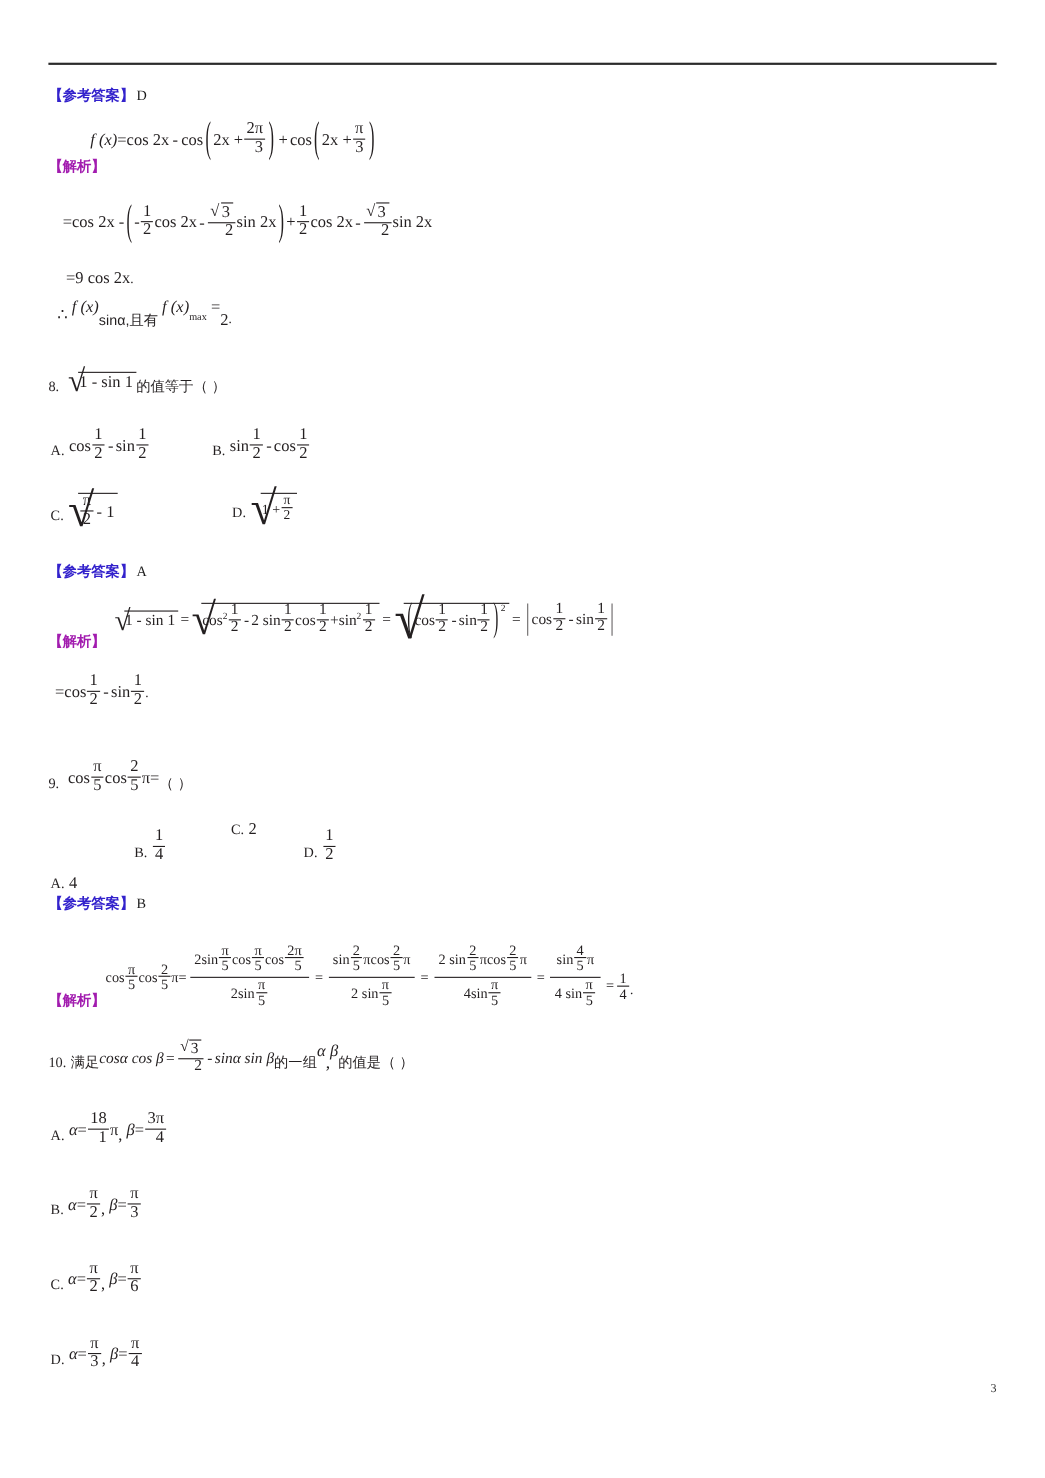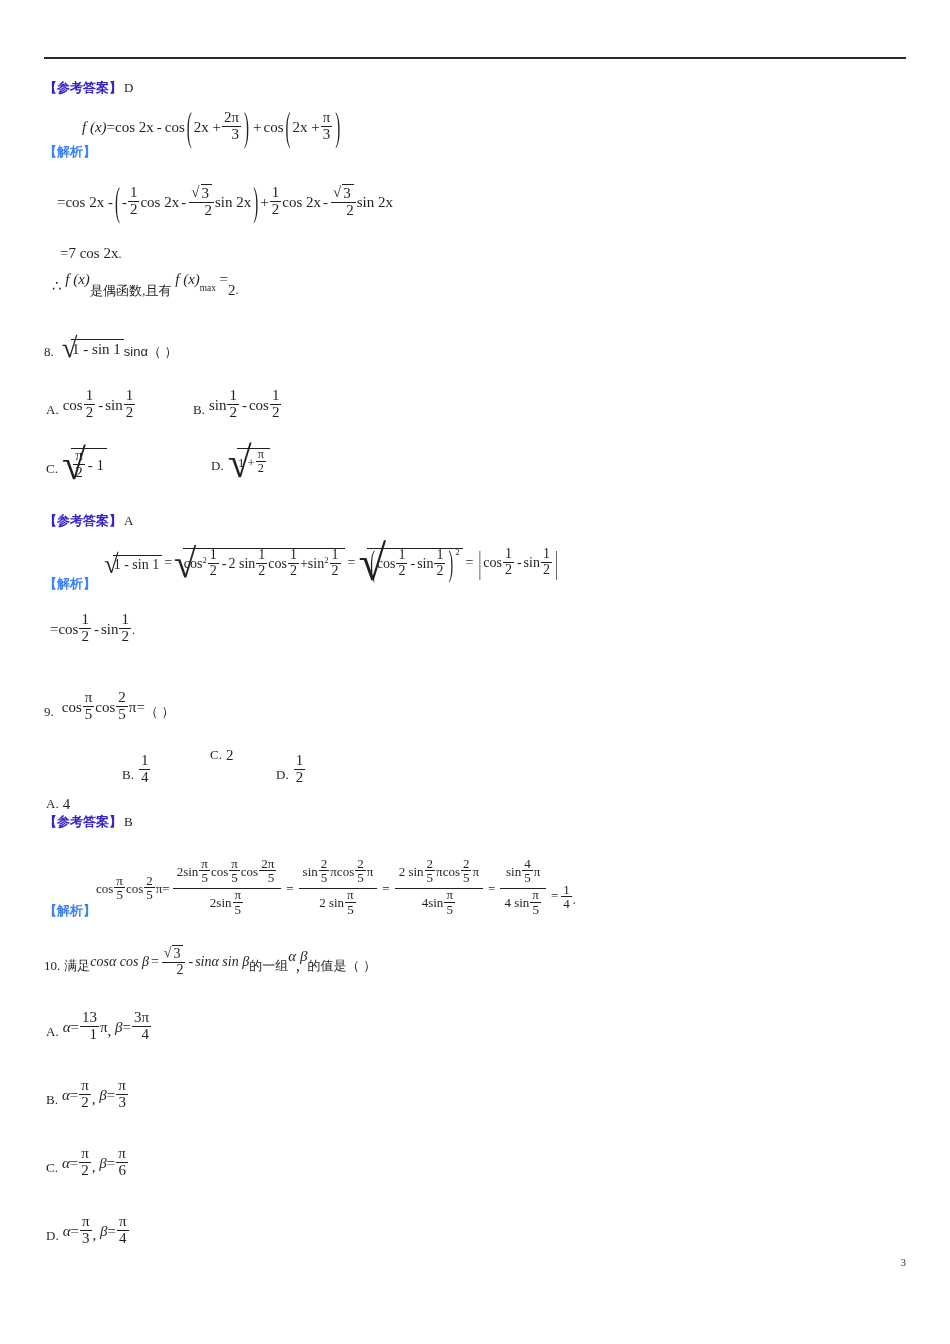--- a/index.html
+++ b/index.html
@@ -19,21 +19,21 @@
     position: absolute;
     left: 44px; top: 57px; width: 862px;
     height: 0; border-top: 2px solid #2b2b2b;
   }
 
   .blk { position: absolute; }
 
   .ans-label { color: #3322cc; font-weight: bold; font-size: 13px;
                font-family: "Liberation Sans", sans-serif; }
   .ans-val { color: #1a1a1a; font-size: 13px; margin-left: 2px; }
-  .sol-label { color: #3b82f6; font-weight: bold; font-size: 13px;
+  .sol-label { color: #a21caf; font-weight: bold; font-size: 13px;
                font-family: "Liberation Sans", sans-serif; }
 
   .cn { font-family: "Liberation Sans", sans-serif; font-size: 13px; }
   .qnum { font-size: 13px; font-family: "Liberation Serif", serif; }
   .opt-letter { font-size: 13px; font-family: "Liberation Serif", serif; }
 
   
   .m { font-family: "Liberation Serif", "DejaVu Serif", serif;
        font-size: 15px; white-space: nowrap; display: inline-block;
        vertical-align: middle; }
@@ -101,29 +101,29 @@
 
   <div class="blk m" style="left:82px; top:112px;">
     <span class="mi">f (x)</span><span>=</span><span>cos 2x</span><span style="padding:0 3px;">-</span><span>cos</span><span class="par big"><span class="dl">(</span><span>2x +</span><span class="frac"><span class="num">2π</span><span class="den">3</span></span><span class="dr">)</span></span><span style="padding:0 2px;">+</span><span>cos</span><span class="par big"><span class="dl">(</span><span>2x +</span><span class="frac"><span class="num">π</span><span class="den">3</span></span><span class="dr">)</span></span>
   </div>
 
   <div class="blk m" style="left:57px; top:186px;">
     <span>=cos 2x -</span><span class="par big"><span class="dl">(</span><span>-</span><span class="frac"><span class="num">1</span><span class="den">2</span></span><span>cos 2x</span><span style="padding:0 2px;">-</span><span class="frac"><span class="num"><span class="sqrt"><span class="radix">√</span><span class="rad-body">3</span></span></span><span class="den">2</span></span><span>sin 2x</span><span class="dr">)</span></span><span>+</span><span class="frac"><span class="num">1</span><span class="den">2</span></span><span>cos 2x</span><span style="padding:0 2px;">-</span><span class="frac"><span class="num"><span class="sqrt"><span class="radix">√</span><span class="rad-body">3</span></span></span><span class="den">2</span></span><span>sin 2x</span>
   </div>
 
   <div class="blk m" style="left:60px; top:245px;">
-    <span>=7 cos 2x</span><span style="font-size:12px;">.</span>
+    <span>=9 cos 2x</span><span style="font-size:12px;">.</span>
   </div>
 
   <div class="blk m" style="left:52px; top:277px;">
-    <span>∴</span>&nbsp;<span class="mi raise">f (x)</span><span class="cn lower">是偶函数,且有</span>&nbsp;<span class="mi raise">f (x)</span><span class="sub raise">max</span>&nbsp;<span class="raise">=</span><span class="lower">2</span><span class="lower" style="font-size:12px;">.</span>
+    <span>∴</span>&nbsp;<span class="mi raise">f (x)</span><span class="cn lower">sinα,且有</span>&nbsp;<span class="mi raise">f (x)</span><span class="sub raise">max</span>&nbsp;<span class="raise">=</span><span class="lower">2</span><span class="lower" style="font-size:12px;">.</span>
   </div>
 
   <div class="blk" style="left:44px; top:338px;">
-    <span class="qnum lower">8.</span>&nbsp;&nbsp;<span class="m sqrt tall"><span class="radix">√</span><span class="rad-body">1 - sin 1</span></span><span class="cn lower">sinα（      ）</span>
+    <span class="qnum lower">8.</span>&nbsp;&nbsp;<span class="m sqrt tall"><span class="radix">√</span><span class="rad-body">1 - sin 1</span></span><span class="cn lower">的值等于（      ）</span>
   </div>
 
   <div class="blk" style="left:46px; top:390px;">
     <span class="opt-letter lower">A.</span>&nbsp;<span class="m"><span>cos</span><span class="frac"><span class="num">1</span><span class="den">2</span></span><span style="padding:0 2px;">-</span><span>sin</span><span class="frac"><span class="num">1</span><span class="den">2</span></span></span>
   </div>
 
   <div class="blk" style="left:193px; top:390px;">
     <span class="opt-letter lower">B.</span>&nbsp;<span class="m"><span>sin</span><span class="frac"><span class="num">1</span><span class="den">2</span></span><span style="padding:0 2px;">-</span><span>cos</span><span class="frac"><span class="num">1</span><span class="den">2</span></span></span>
   </div>
 
@@ -178,21 +178,21 @@
 
   <div class="blk m" style="left:96px; top:848px; font-size:13px;">
     <span><span>cos</span><span class="frac"><span class="num">π</span><span class="den">5</span></span><span>cos</span><span class="frac"><span class="num">2</span><span class="den">5</span></span><span>π=</span></span><span class="bfrac"><span class="bnum"><span>2sin</span><span class="frac"><span class="num">π</span><span class="den">5</span></span><span>cos</span><span class="frac"><span class="num">π</span><span class="den">5</span></span><span>cos</span><span class="frac"><span class="num">2π</span><span class="den">5</span></span></span><span class="bden"><span>2sin</span><span class="frac"><span class="num">π</span><span class="den">5</span></span></span></span><span style="padding:0 2px;">=</span><span class="bfrac"><span class="bnum"><span>sin</span><span class="frac"><span class="num">2</span><span class="den">5</span></span><span>π</span><span>cos</span><span class="frac"><span class="num">2</span><span class="den">5</span></span><span>π</span></span><span class="bden"><span>2 sin</span><span class="frac"><span class="num">π</span><span class="den">5</span></span></span></span><span style="padding:0 2px;">=</span><span class="bfrac"><span class="bnum"><span>2 sin</span><span class="frac"><span class="num">2</span><span class="den">5</span></span><span>π</span><span>cos</span><span class="frac"><span class="num">2</span><span class="den">5</span></span><span>π</span></span><span class="bden"><span>4sin</span><span class="frac"><span class="num">π</span><span class="den">5</span></span></span></span><span style="padding:0 2px;">=</span><span class="bfrac"><span class="bnum"><span>sin</span><span class="frac"><span class="num">4</span><span class="den">5</span></span><span>π</span></span><span class="bden"><span>4 sin</span><span class="frac"><span class="num">π</span><span class="den">5</span></span></span></span><span style="padding:0 2px; position:relative; top:0.55em;">=</span><span class="frac" style="top:0.55em;"><span class="num">1</span><span class="den">4</span></span><span style="font-size:12px; position:relative; top:0.9em;">.</span>
   </div>
 
   <div class="blk" style="left:44px; top:947px;">
     <span class="qnum lower">10.</span>&nbsp;<span class="cn lower">满足</span><span class="m" style="font-size:14px;"><span class="mi">cosα cos β</span><span style="padding:0 2px;">=</span><span class="frac"><span class="num"><span class="sqrt"><span class="radix">√</span><span class="rad-body">3</span></span></span><span class="den">2</span></span><span style="padding:0 2px;">-</span><span class="mi">sinα sin β</span></span><span class="cn lower">的一组</span><span class="m mi raise">α</span><span class="lower">,</span><span class="m mi raise">β</span><span class="cn lower">的值是（      ）</span>
   </div>
 
   <div class="blk" style="left:46px; top:1012px;">
-    <span class="opt-letter lower">A.</span>&nbsp;<span class="m"><span class="mi">α</span><span>=</span><span class="frac"><span class="num">13</span><span class="den">1</span></span><span>π</span><span class="lower">,</span>&nbsp;<span class="mi">β</span><span>=</span><span class="frac"><span class="num">3π</span><span class="den">4</span></span></span>
+    <span class="opt-letter lower">A.</span>&nbsp;<span class="m"><span class="mi">α</span><span>=</span><span class="frac"><span class="num">18</span><span class="den">1</span></span><span>π</span><span class="lower">,</span>&nbsp;<span class="mi">β</span><span>=</span><span class="frac"><span class="num">3π</span><span class="den">4</span></span></span>
   </div>
 
   <div class="blk" style="left:46px; top:1080px;">
     <span class="opt-letter lower">B.</span>&nbsp;<span class="m"><span class="mi">α</span><span>=</span><span class="frac"><span class="num">π</span><span class="den">2</span></span><span class="lower">,</span>&nbsp;<span class="mi">β</span><span>=</span><span class="frac"><span class="num">π</span><span class="den">3</span></span></span>
   </div>
 
   <div class="blk" style="left:46px; top:1148px;">
     <span class="opt-letter lower">C.</span>&nbsp;<span class="m"><span class="mi">α</span><span>=</span><span class="frac"><span class="num">π</span><span class="den">2</span></span><span class="lower">,</span>&nbsp;<span class="mi">β</span><span>=</span><span class="frac"><span class="num">π</span><span class="den">6</span></span></span>
   </div>
 

